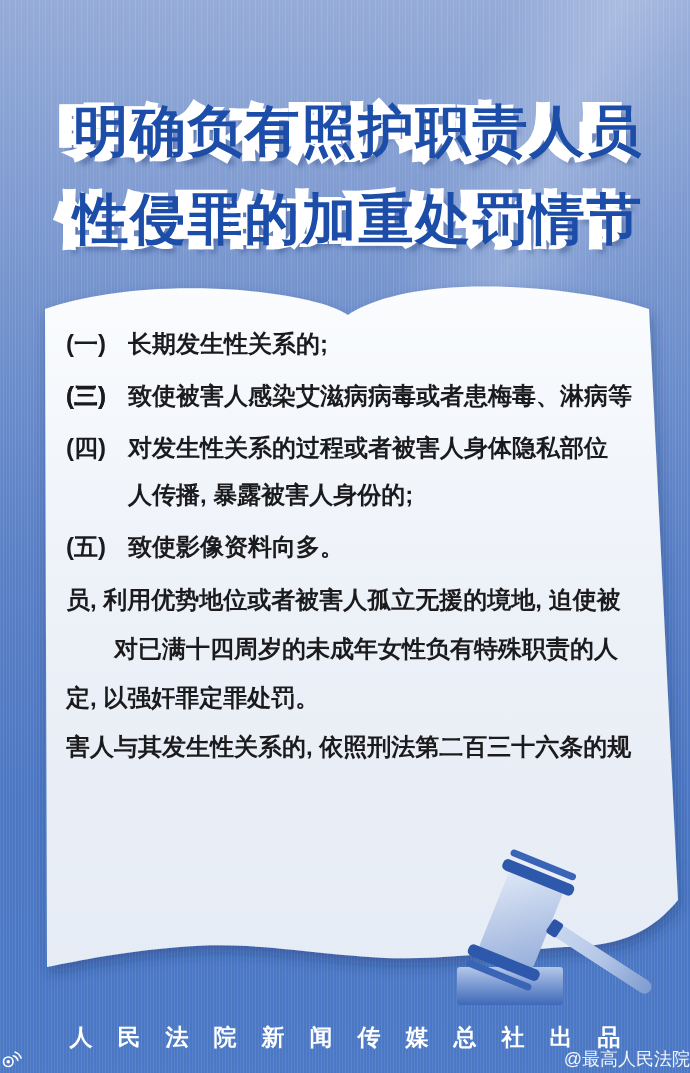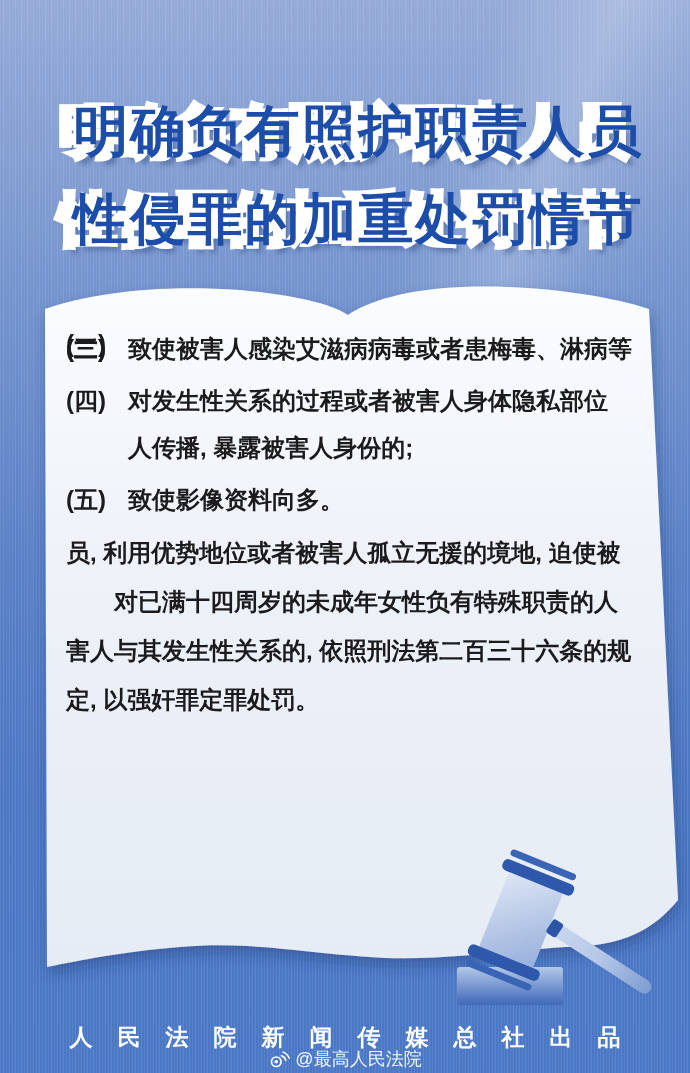--- a/index.html
+++ b/index.html
@@ -66,21 +66,21 @@
   .producer {
     position:absolute; left:0; right:0; top:1022px;
     text-align:center;
     color:#ffffff;
     font-size:23px; font-weight:700;
     letter-spacing:25px; padding-left:25px;
     z-index:3;
   }
   .watermark {
     position:absolute; left:0; right:0; top:1047px;
-    display:flex; justify-content:center; align-items:center; gap:5px;
+    display:flex; justify-content:space-between; align-items:center; gap:5px;
     color:rgba(255,255,255,0.92);
     font-size:18px; font-weight:400;
     z-index:3;
   }
   .weibo-icon { width:22px; height:20px; flex:0 0 auto; }
 </style>
 </head>
 <body>
 
 <div class="poster">
@@ -153,20 +153,21 @@
       <g transform="translate(548 924) rotate(33)">
         <rect x="2" y="-8" width="12" height="16" rx="3" fill="#2c55a8"></rect>
       </g>
     </g>
   </svg>
 
   <div class="panel-text">
 
     <div class="item">
       <span class="marker">(一)</span>
+      <span class="line">长期发生性关系的;</span>
     </div>
 
     <div class="item">
       <span class="marker">(二)</span>
     </div>
 
     <div class="item">
       <span class="marker">(三)</span>
       <span class="line">致使被害人感染艾滋病病毒或者患梅毒、淋病等</span>
     </div>
@@ -178,22 +179,22 @@
     </div>
 
     <div class="item">
       <span class="marker">(五)</span>
       <span class="line">致使影像资料向多。</span>
     </div>
 
     <div class="paragraph">
       <span class="line">员, 利用优势地位或者被害人孤立无援的境地, 迫使被</span>
       <span class="line indent">对已满十四周岁的未成年女性负有特殊职责的人</span>
+      <span class="line">定, 以强奸罪定罪处罚。</span>
       <span class="line">害人与其发生性关系的, 依照刑法第二百三十六条的规</span>
-      <span class="line">定, 以强奸罪定罪处罚。</span>
     </div>
   </div>
 
   <div class="producer">人民法院新闻传媒总社出品</div>
 
   <div class="watermark">
     <svg class="weibo-icon" viewBox="0 0 24 20" xmlns="http://www.w3.org/2000/svg">
       <circle cx="9" cy="13" r="5.2" fill="none" stroke="#ffffff" stroke-width="1.8"></circle>
       <circle cx="9" cy="13" r="1.9" fill="#ffffff"></circle>
       <path d="M 14.5 6.5 A 7 7 0 0 1 19.5 11.5" fill="none" stroke="#ffffff" stroke-width="1.7" stroke-linecap="round"></path>

